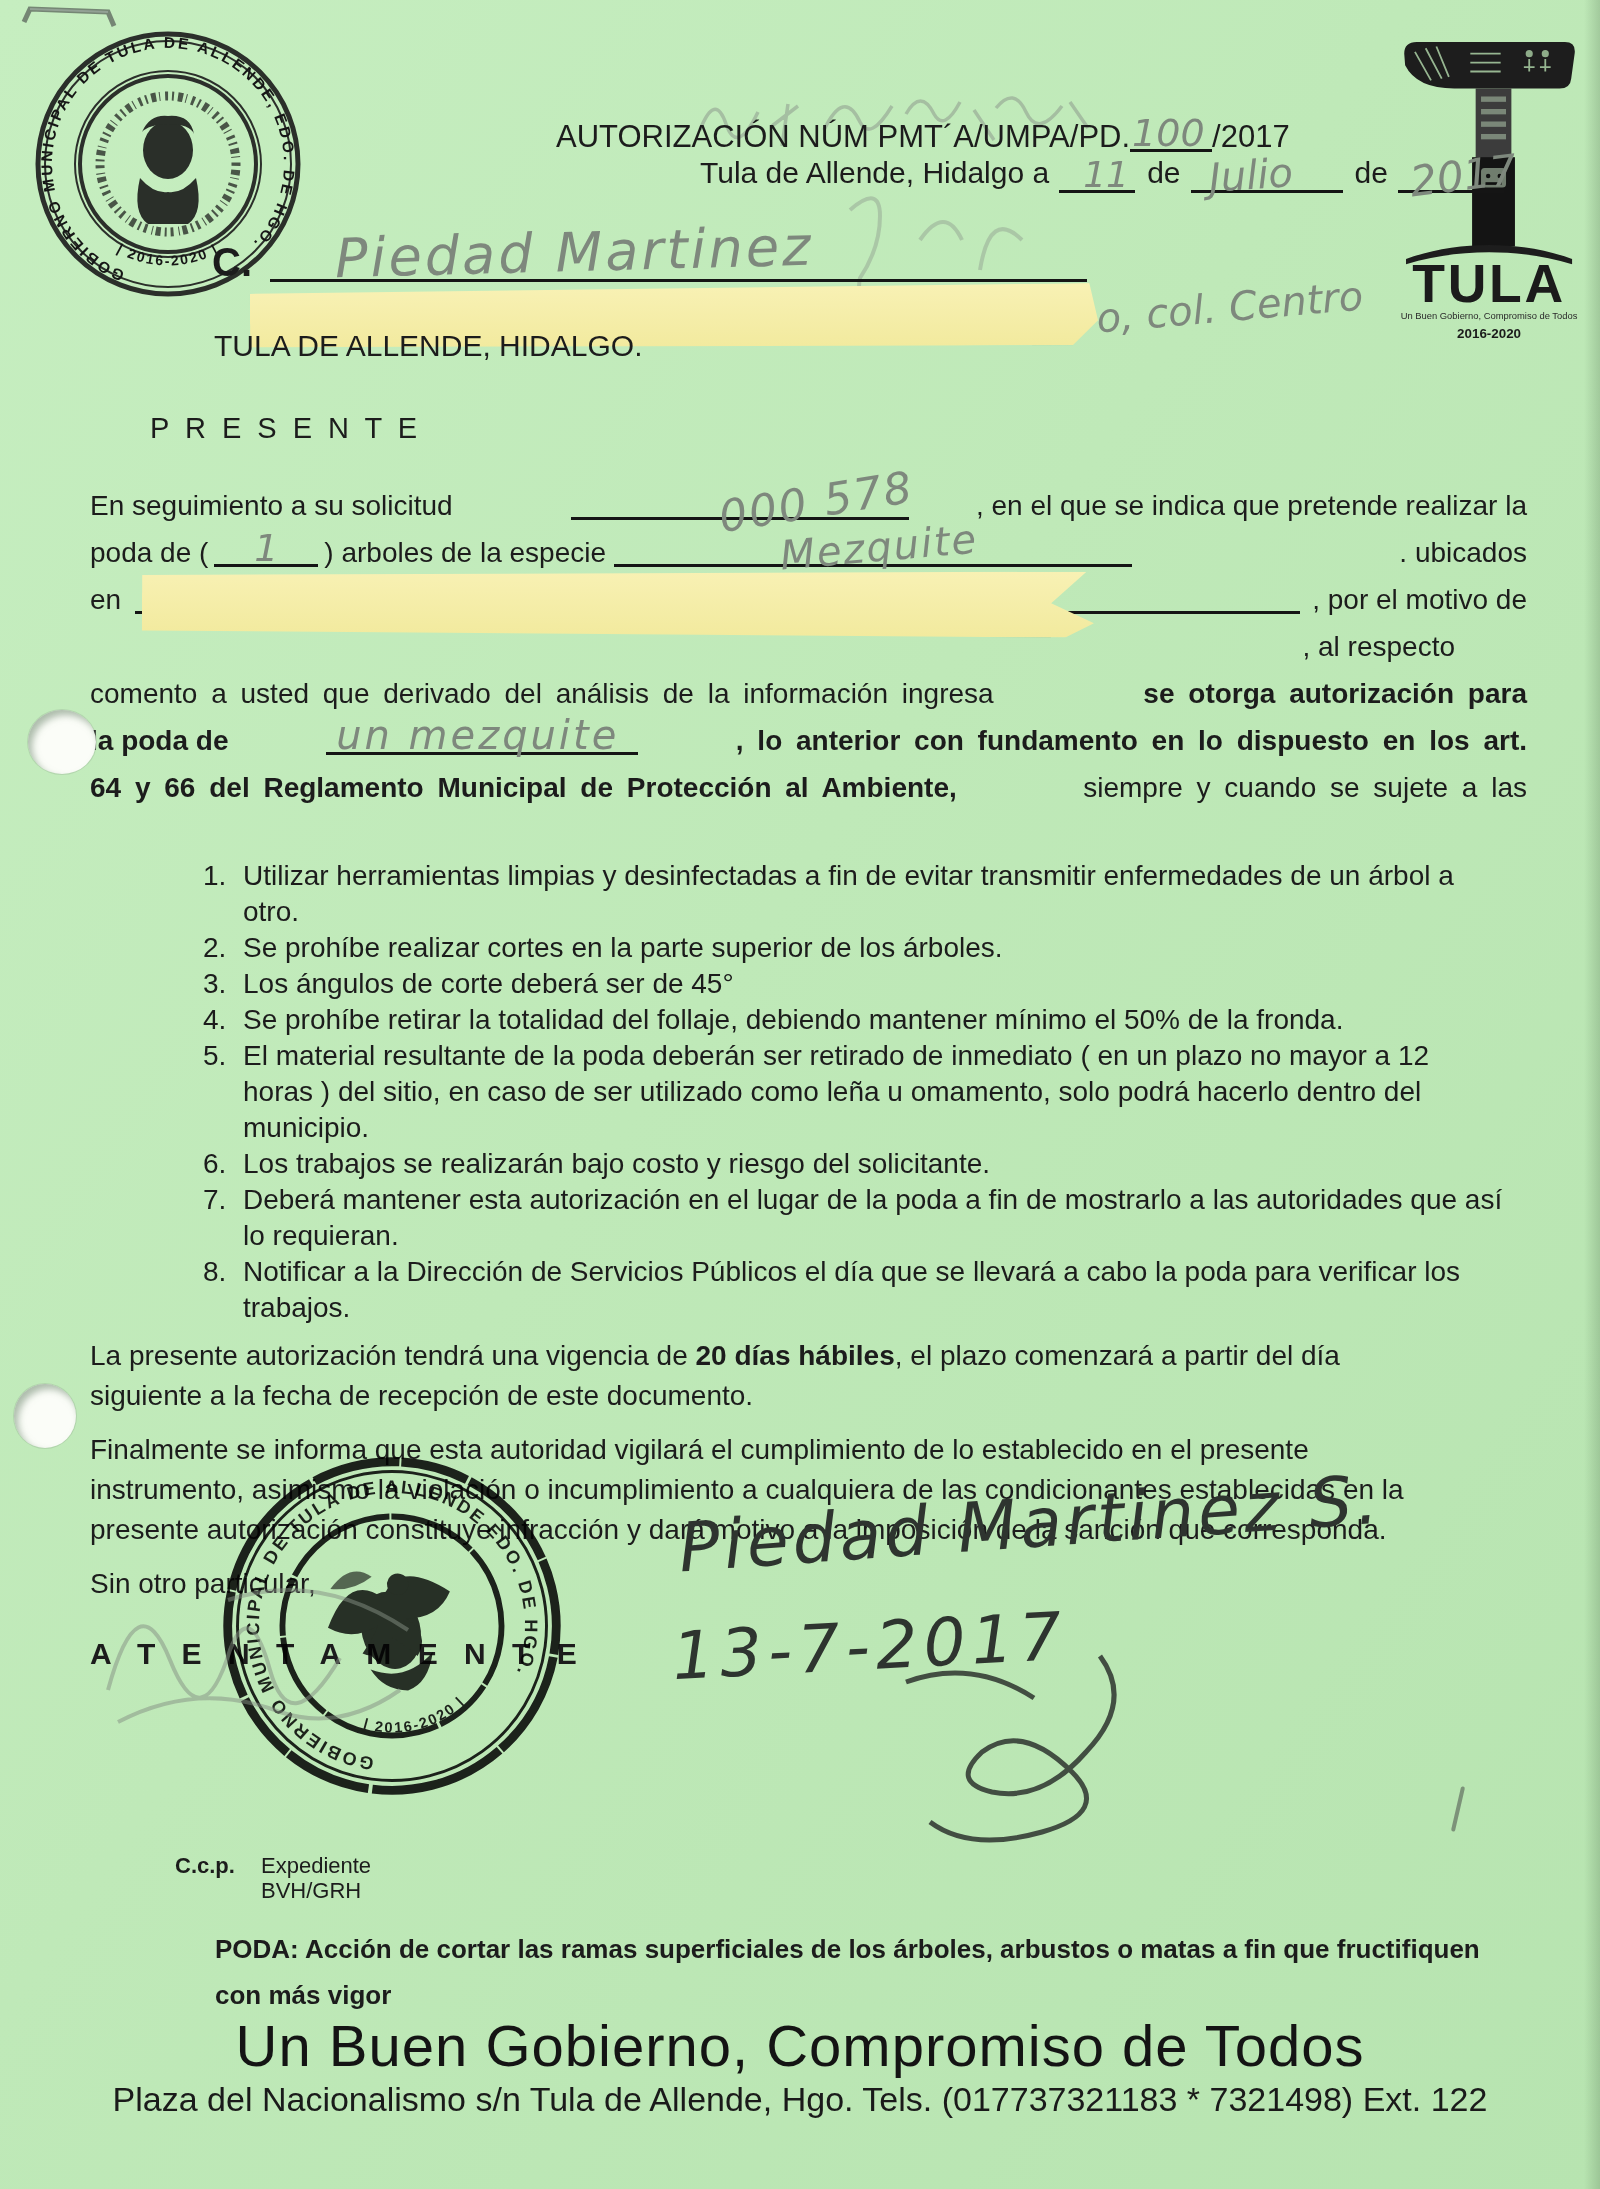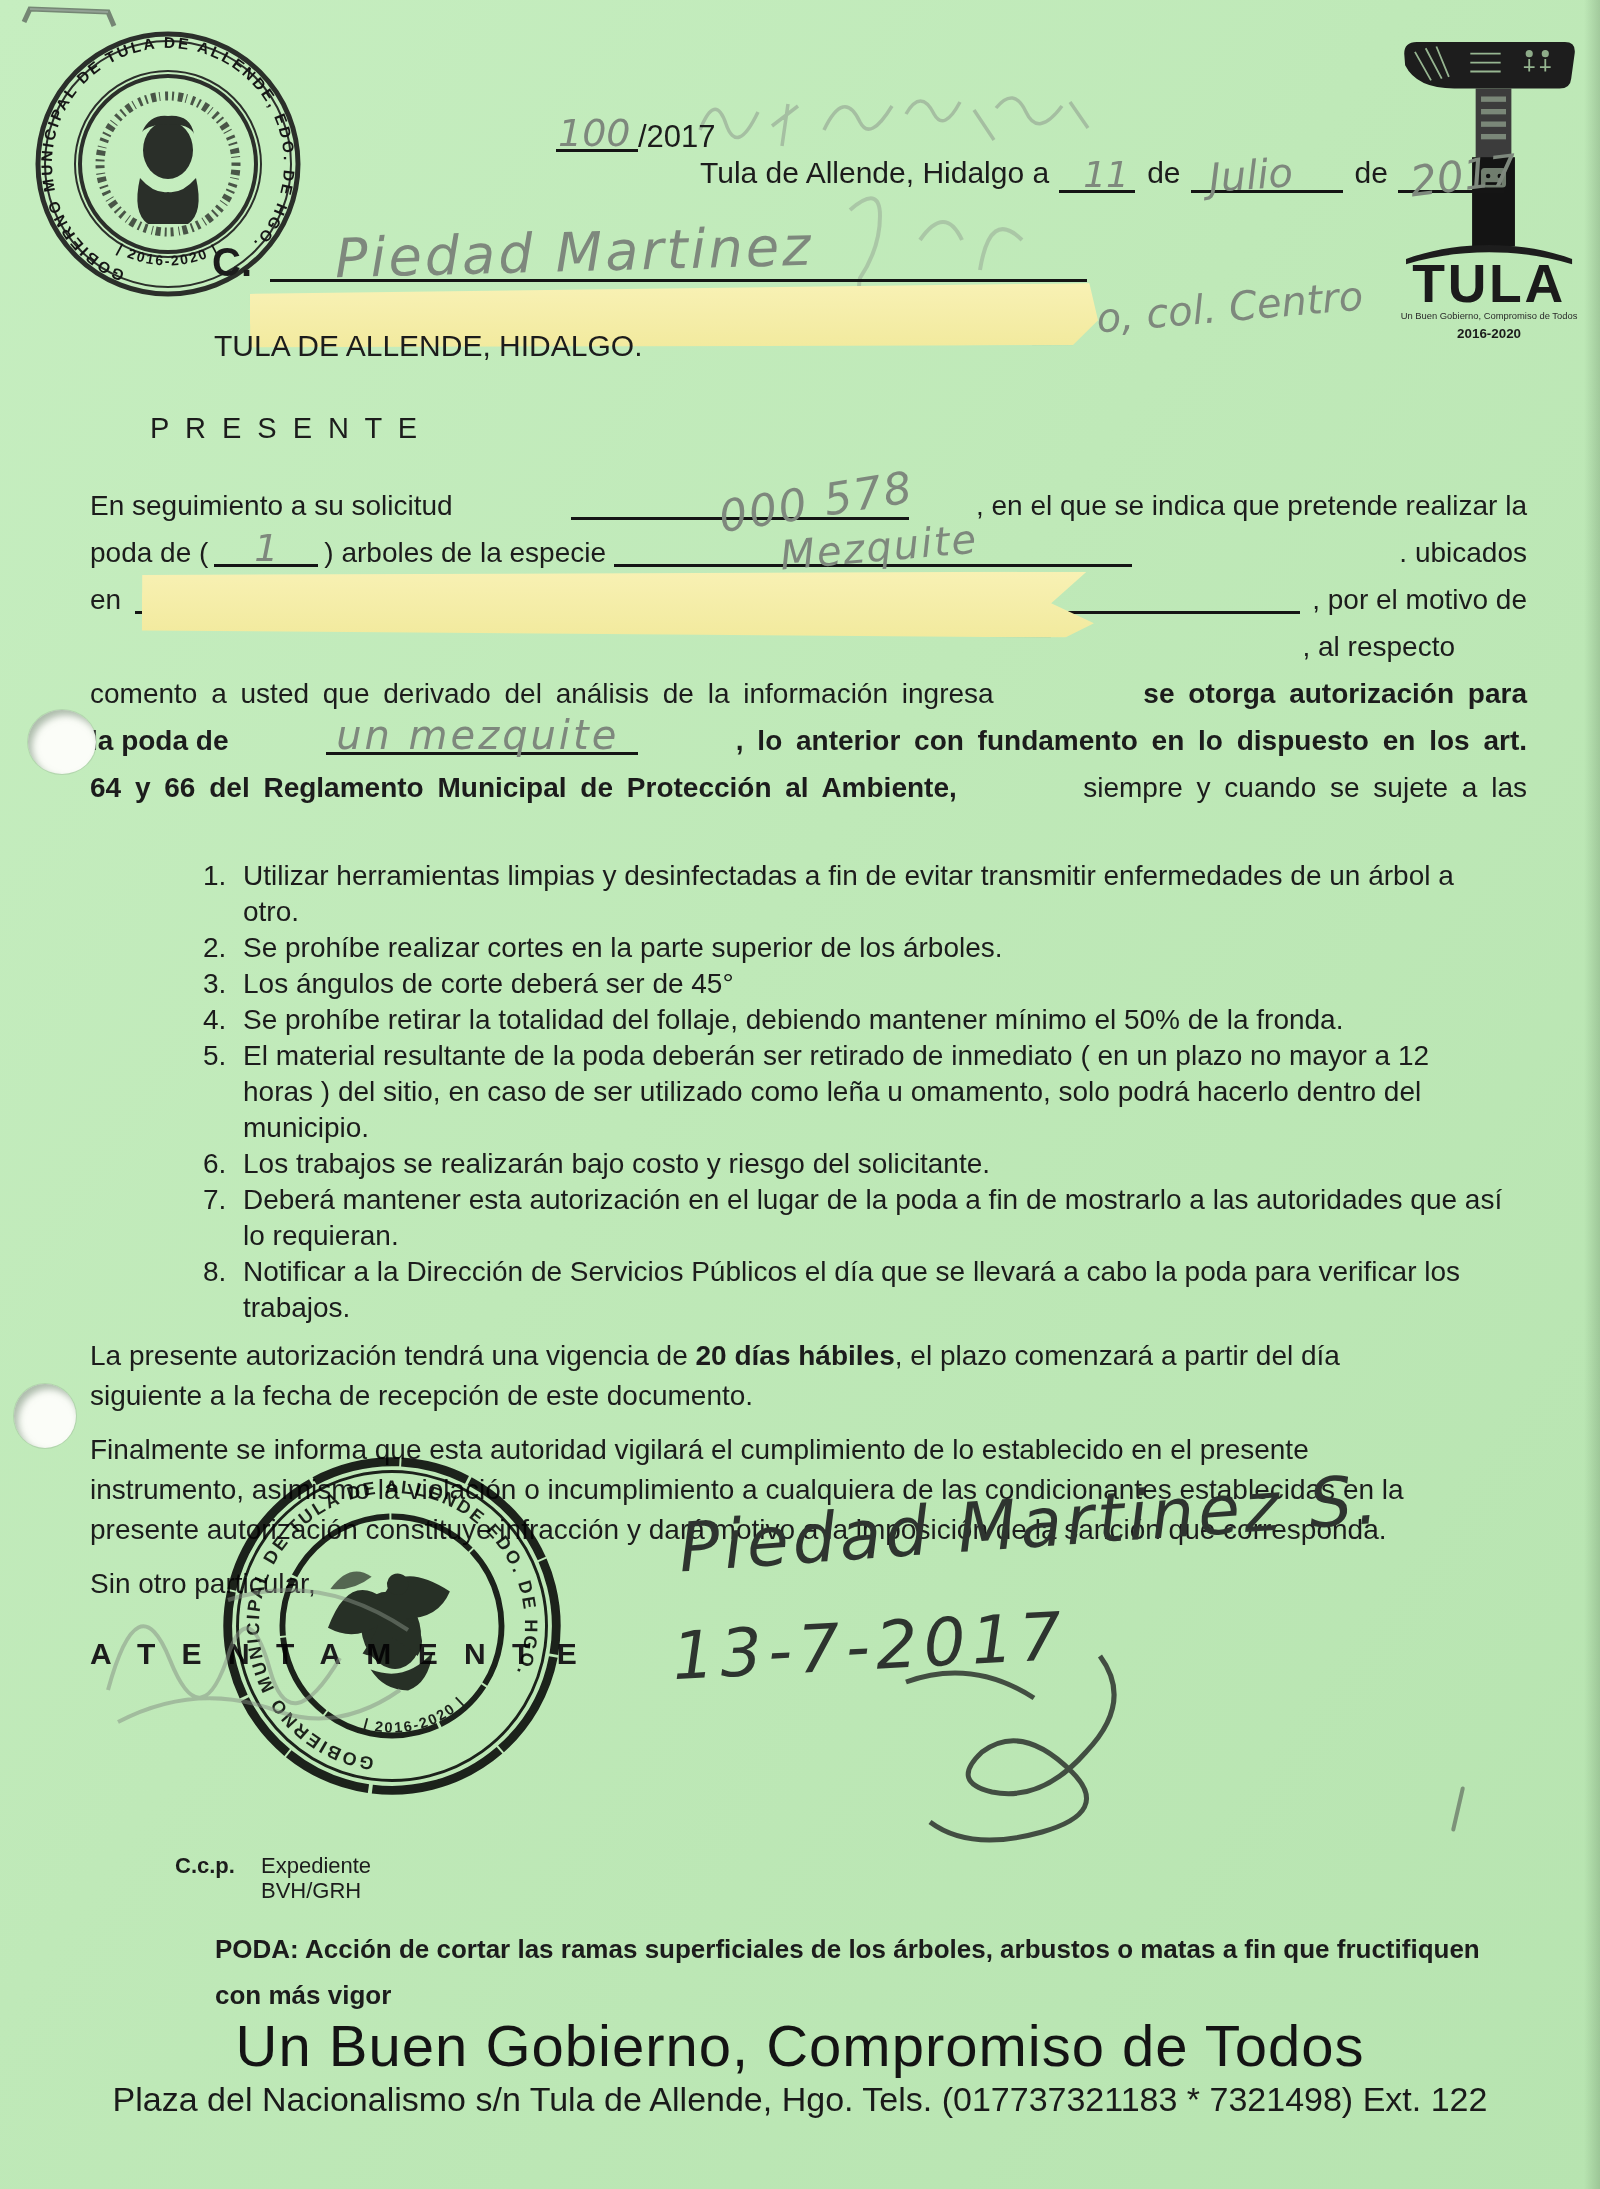--- a/index.html
+++ b/index.html
@@ -149,20 +149,21 @@
   </svg>
 
   <svg class="scribble" style="left:690px;top:68px;" width="430" height="110" viewBox="0 0 430 110">
     <path d="M10,62 q15,-38 26,-6 t32,-12 M82,58 l26,-20 M98,36 l-6,42 M134,62 q20,-42 36,-8 q10,20 32,-16 M216,46 q15,-26 28,0 q10,18 26,-12 M284,42 l20,30 M306,40 q18,-22 30,4 t36,-6 M380,34 l18,26" stroke="#8a948a" stroke-width="3.5" fill="none"></path>
   </svg>
   <svg class="scribble" style="left:828px;top:178px;opacity:.4;" width="310" height="160" viewBox="0 0 310 160">
     <path d="M22,32 q30,-26 30,6 t-20,62 q-6,30 26,18 M92,62 q25,-36 42,0 M152,92 q10,-62 42,-30 M62,122 q40,-12 82,4 q40,12 92,-6" stroke="#8a948a" stroke-width="4" fill="none"></path>
   </svg>
 
   <div class="auth-line">
+    <span>AUTORIZACIÓN NÚM PMT´A/UMPA/PD.</span>
     <span class="blank" style="width:82px;height:34px;">
       <span class="hw" style="font-size:38px;left:2px;bottom:-2px;">100</span>
     </span>
     <span>/2017</span>
   </div>
 
   <div class="date-line">
     <span>Tula de Allende, Hidalgo a</span>
     <span class="blank" style="width:76px;height:32px;margin-left:10px;">
       <span class="hw" style="font-size:36px;left:24px;bottom:-2px;">11</span>

